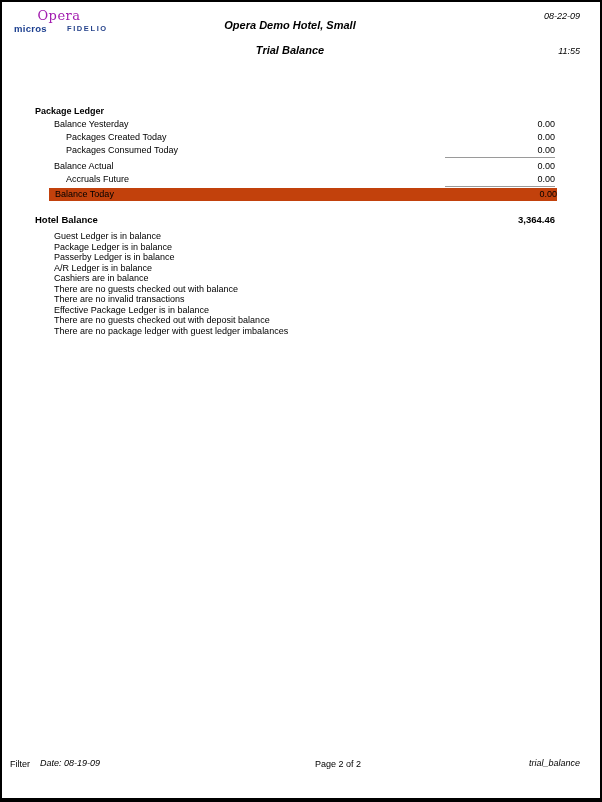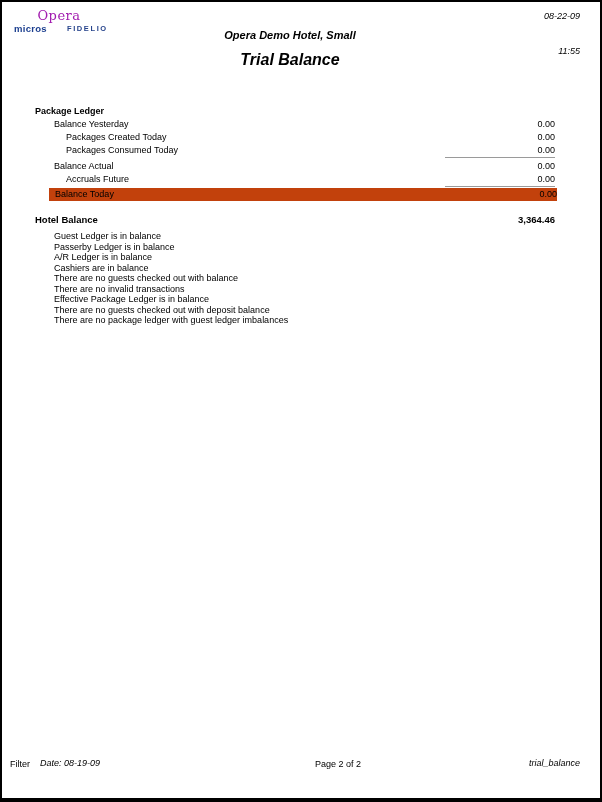--- a/index.html
+++ b/index.html
@@ -25,22 +25,22 @@
   }
   .micros-line { display: flex; align-items: center; gap: 10px; margin-top: 1px; }
   .micros-word { font-weight: bold; font-size: 9.5px; color: #1c3f8f; letter-spacing: 0.3px; }
   .logo-divider { width: 1px; height: 9px; background: #9ab0d6; }
   .fidelio-word { font-size: 7.5px; color: #27448c; letter-spacing: 1.6px; font-weight: bold; }
 
   .hdr-center {
     position: absolute; left: 0; right: 22px; text-align: center;
     font-style: italic; font-weight: bold;
   }
-  #hotel-name { top: 27px; font-size: 11px; }
-  #report-title { top: 49px; font-size: 16px; }
+  #hotel-name { top: 17px; font-size: 11px; }
+  #report-title { top: 42px; font-size: 11px; }
   .hdr-right {
     position: absolute; right: 20px; text-align: right;
     font-style: italic; font-size: 9px;
   }
   #header-date { top: 9px; }
   #header-time { top: 44px; }
 
   
   #report-body {
     position: absolute; left: 33px; top: 103px; width: 520px;
@@ -130,20 +130,21 @@
       <span class="val">0.00</span>
     </div>
 
     <div id="hotel-balance-row">
       <span class="lbl">Hotel Balance</span>
       <span class="val">3,364.46</span>
     </div>
 
     <div id="statements">
       <div class="stmt">Guest Ledger is in balance</div>
+      <div class="stmt">Package Ledger is in balance</div>
       <div class="stmt">Passerby Ledger is in balance</div>
       <div class="stmt">A/R Ledger is in balance</div>
       <div class="stmt">Cashiers are in balance</div>
       <div class="stmt">There are no guests checked out with balance</div>
       <div class="stmt">There are no invalid transactions</div>
       <div class="stmt">Effective Package Ledger is in balance</div>
       <div class="stmt">There are no guests checked out with deposit balance</div>
       <div class="stmt">There are no package ledger with guest ledger imbalances</div>
     </div>
 

